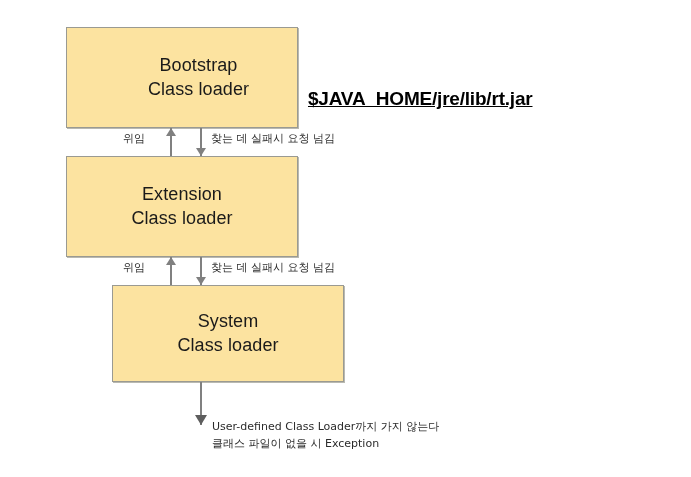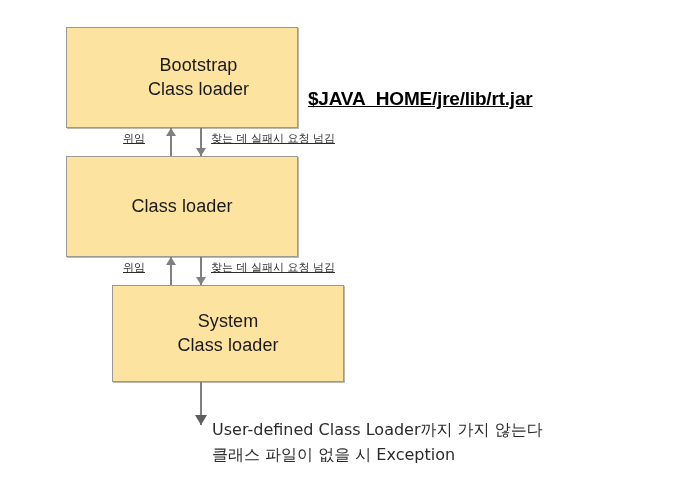--- a/index.html
+++ b/index.html
@@ -111,33 +111,32 @@
   
   #arrow-exception  { left: 200px; top: 382px; height: 43px; }
 
   
   .kr-label {
     position: absolute;
     font-size: 11px;
     color: #2b2b2b;
     white-space: nowrap;
     font-family: "DejaVu Sans", "Liberation Sans", sans-serif;
-    text-decoration: underline;
   }
   #label-delegate-1 { left: 123px; top: 131px; }
   #label-delegate-2 { left: 123px; top: 260px; }
   #label-request-1  { left: 211px; top: 131px; }
   #label-request-2  { left: 211px; top: 260px; }
 
   
   #bottom-note {
     position: absolute;
     left: 212px;
     top: 418px;
-    font-size: 16px;
+    font-size: 11px;
     line-height: 1.55;
     color: #2b2b2b;
     white-space: nowrap;
     font-family: "DejaVu Sans", "Liberation Sans", sans-serif;
   }
   #bottom-note .note-line { display: block; }
 </style>
 </head>
 <body>
 
@@ -156,20 +155,21 @@
   </div>
   <div class="kr-label" id="label-delegate-1">위임</div>
 
   <div class="arrow arrow-down" id="arrow-request-1">
     <div class="arrow-shaft" style="height:100%;"></div>
     <div class="arrow-head"></div>
   </div>
   <div class="kr-label" id="label-request-1">찾는 데 실패시 요청 넘김</div>
 
   <div class="loader-box" id="box-extension">
+    <span class="box-line">Extension</span>
     <span class="box-line">Class loader</span>
   </div>
 
 
   <div class="arrow arrow-up" id="arrow-delegate-2">
     <div class="arrow-shaft" style="height:100%;"></div>
     <div class="arrow-head"></div>
   </div>
   <div class="kr-label" id="label-delegate-2">위임</div>
 

